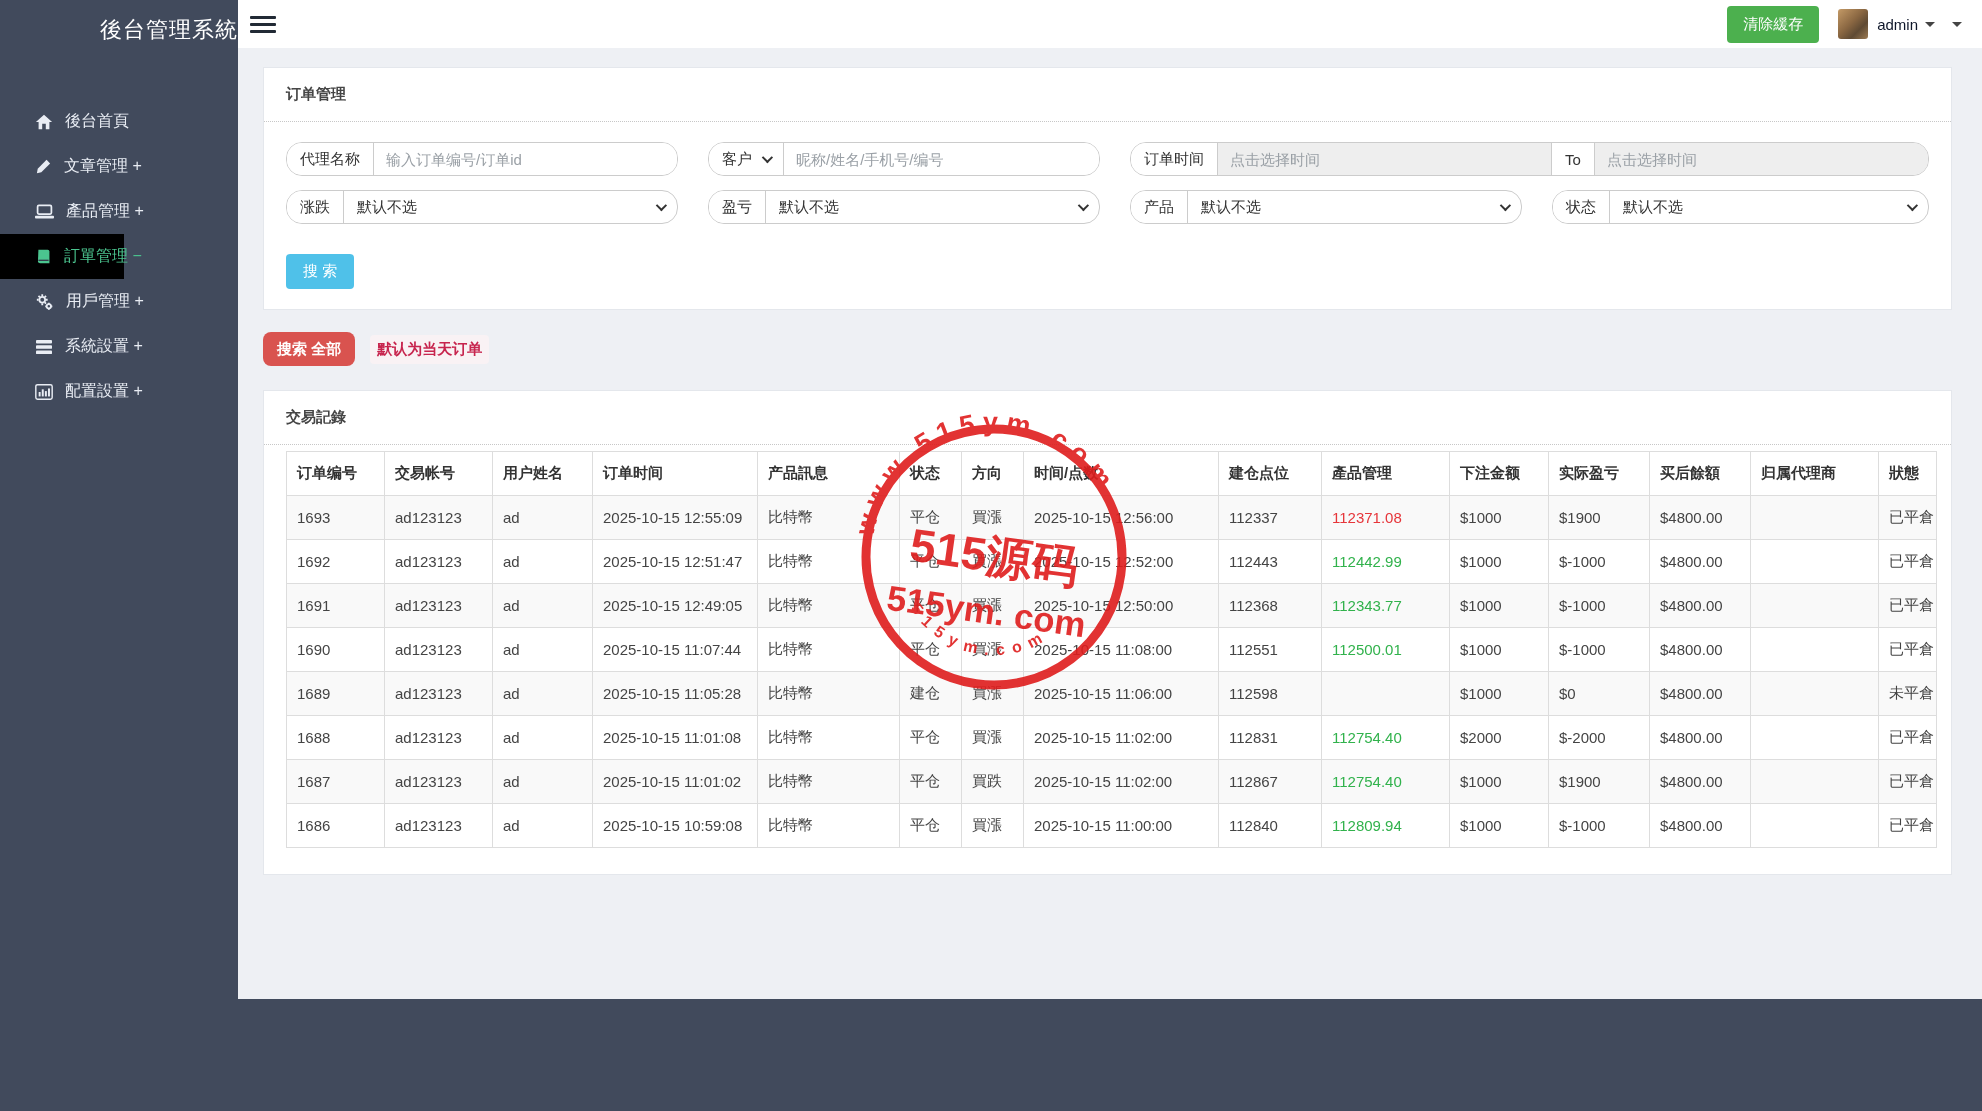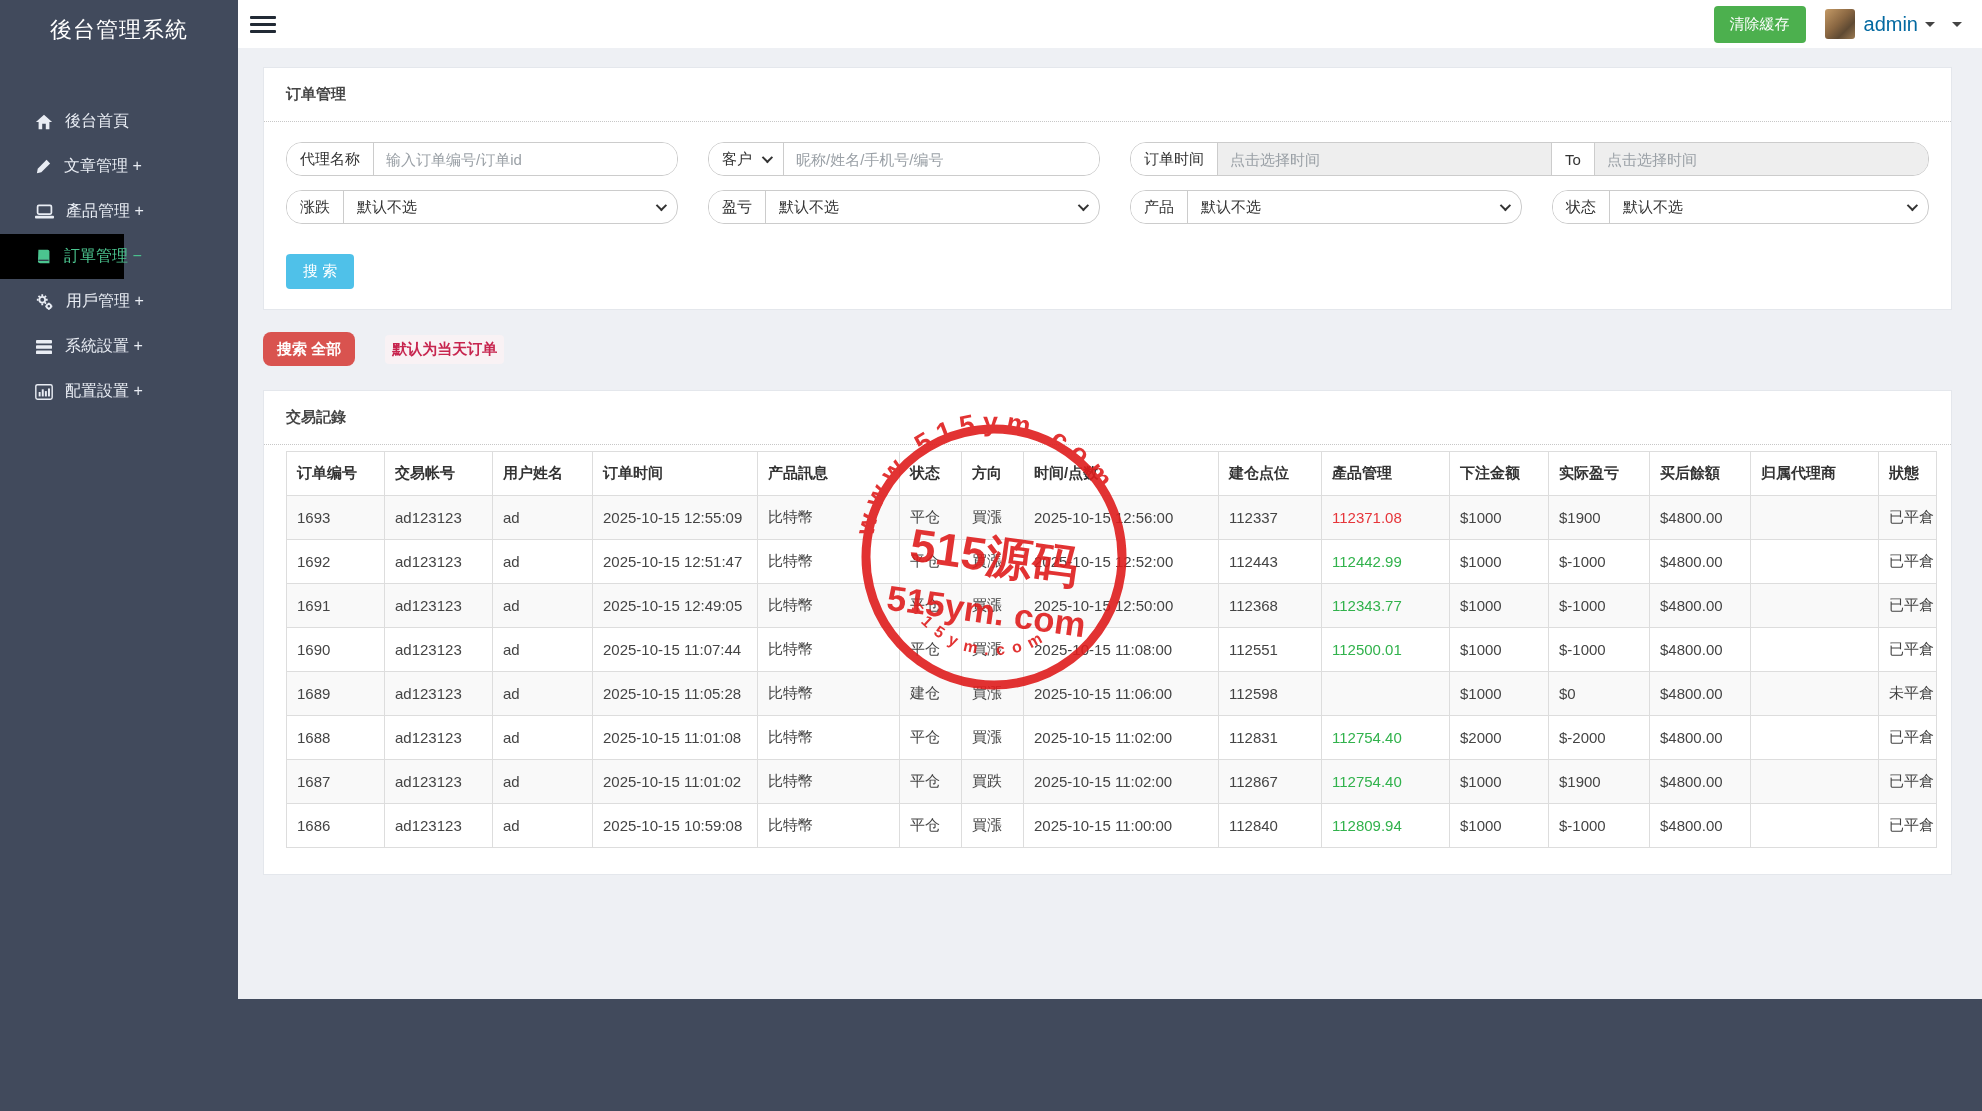--- a/index.html
+++ b/index.html
@@ -7,38 +7,38 @@
   body {
     font-family:"Liberation Sans","DejaVu Sans",sans-serif;
     background:#414a5c;
     position:relative;
     overflow:hidden;
     font-size:15px;
     color:#333;
   }
   
   .sidebar { position:absolute; left:0; top:0; width:238px; height:999px; background:#414a5c; }
-  .brand { height:60px; line-height:60px; text-align:center; color:#ffffff; font-size:22px; letter-spacing:1px; }
+  .brand { height:60px; line-height:60px; text-align:right; color:#ffffff; font-size:22px; letter-spacing:1px; }
   .menu { padding-top:39px; width:124px; }
   .mi { height:45px; display:flex; align-items:center; padding-left:35px; color:#e9edf4; font-size:16px; cursor:pointer; white-space:nowrap; }
   .mi .ic { width:22px; margin-right:12px; display:inline-flex; justify-content:center; }
   .mi.active { background:#000000; color:#4bc58f; }
   .submenu { background:#3a4253; }
   .smi { height:39px; line-height:39px; padding-left:51px; color:#f0f3f8; font-size:16px; cursor:pointer; white-space:nowrap; }
   .smi.active { background:#2f3645; color:#4bc58f; }
   
   .main { position:absolute; left:238px; top:0; width:1744px; }
   .topbar { height:48px; background:#fff; display:flex; align-items:center; padding:0 20px 0 12px; }
   .burger { width:34px; cursor:pointer; }
   .burger span { display:block; width:26px; height:3px; background:#222a35; margin:4px 0; border-radius:1px; }
   .top-right { margin-left:auto; display:flex; align-items:center; }
   .btn-clear { background:#4cb04e; color:#fff; border:none; border-radius:4px; padding:9px 16px; font-size:15px; cursor:pointer; font-family:inherit; }
   .avatar { width:30px; height:30px; border-radius:3px; margin:0 9px 0 19px;
     background:linear-gradient(135deg,#c49a66 0%,#8a6742 45%,#5f4a33 70%,#9b7a52 100%); }
-  .uname { font-size:20px; color:#0369a1; }
+  .uname { font-size:15px; color:#0f172a; }
   .caret { width:0; height:0; border-left:5px solid transparent; border-right:5px solid transparent; border-top:5px solid #444; margin-left:7px; }
   .caret.far { margin-left:17px; }
   
   .content { background:#eef0f4; min-height:951px; padding:19px 30px 40px 25px; }
   .panel { background:#fff; border:1px solid #e4e7ec; }
   .panel-head { padding:17px 22px; font-size:15px; font-weight:bold; color:#454545; border-bottom:1px dotted #c7c7c7; }
   .panel-body { padding:20px 22px; }
   
   .frow { display:flex; gap:30px; margin-bottom:14px; }
   .igroup { display:flex; border:1px solid #ccc; border-radius:16px; background:#fff; height:34px; align-items:stretch; overflow:hidden; }
@@ -50,21 +50,21 @@
   .chev { width:8px; height:8px; border-right:2px solid #333; border-bottom:2px solid #333; transform:rotate(45deg) translateY(-2px); display:inline-block; }
   .igroup input { border:none; outline:none; flex:1; padding:0 12px; font-size:15px; font-family:inherit; color:#333; min-width:0; }
   .igroup input::placeholder { color:#9aa0a6; }
   .igroup input.date { background:#eee; color:#999; }
   .addon.mid { border-left:1px solid #ccc; }
   .selbox { flex:1; display:flex; align-items:center; justify-content:space-between; padding:0 13px; font-size:15px; color:#333; cursor:pointer; }
   .btn-search { background:#4fc1e9; color:#fff; border:none; border-radius:4px; padding:0 17px; height:35px; font-size:15px; margin-top:16px; cursor:pointer; font-family:inherit; }
   
   .actions-row { margin:22px 0 24px 0; display:flex; align-items:center; }
   .btn-search-all { background:#d9534f; color:#fff; border:none; border-radius:8px; padding:0 14px; height:34px; font-size:15px; font-weight:bold; cursor:pointer; font-family:inherit; }
-  .note { margin-left:30px; color:#c7254e; background:#f9f2f4; font-weight:bold; font-size:15px; padding:5px 7px; border-radius:4px; }
+  .note { margin-left:15px; color:#c7254e; background:#f9f2f4; font-weight:bold; font-size:15px; padding:5px 7px; border-radius:4px; }
   
   .table-body { padding:6px 22px 26px 22px; }
   table { width:100%; border-collapse:collapse; table-layout:fixed; }
   th,td { border:1px solid #ddd; height:44px; padding:0 10px; text-align:left; font-size:15px; color:#444; overflow:hidden; white-space:nowrap; }
   th { font-weight:bold; color:#333; }
   tbody tr:nth-child(odd) { background:#f9f9f9; }
   
   .stamp { position:absolute; left:844px; top:407px; transform:rotate(8deg); opacity:.9; pointer-events:none; z-index:50; }
 </style>
 </head>

